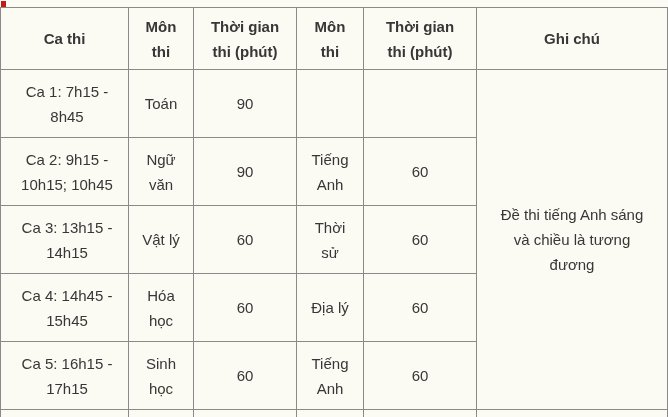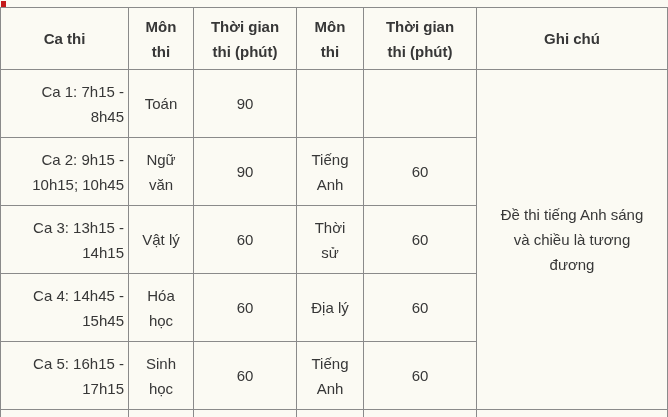--- a/index.html
+++ b/index.html
@@ -38,21 +38,21 @@
     text-align: center;
     white-space: pre-line;
     line-height: 25px;
     padding: 2px 4px;
     overflow: hidden;
   }
   #schedule-table th {
     font-weight: bold;
   }
   #schedule-table td.col-ca {
-    text-align: right;
+    text-align: center;
     padding-left: 9px;
   }
   tr.header-row   { height: 62px; margin-left: 16px; }
   tr.data-row     { height: 68px; }
   tr.partial-row  { height: 45px; }
   tr.partial-row td { border-bottom: none; }
 </style>
 </head>
 <body>
 

